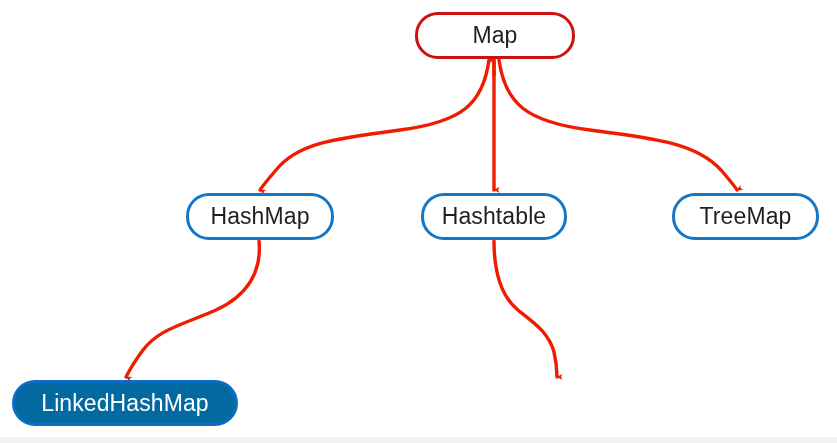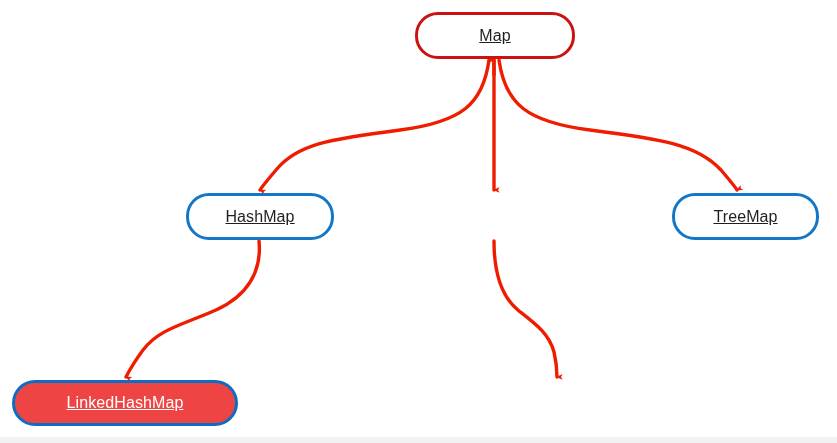--- a/index.html
+++ b/index.html
@@ -41,25 +41,24 @@
     display: flex;
     align-items: center;
     justify-content: center;
     border-style: solid;
     border-width: 3px;
     background: #ffffff;
     white-space: nowrap;
     user-select: none;
   }
   .node-label {
-    font-size: 16px;
+    font-size: 23px;
     line-height: 1;
     letter-spacing: 0.1px;
     color: #1f1f1f;
-    text-decoration: underline;
   }
   .node.filled .node-label {
     color: #ffffff;
   }
   
   #node-map {
     left: 415px; top: 12px; width: 160px; height: 47px;
     border-radius: 23px;
     border-color: #cc1111;
   }
@@ -76,21 +75,21 @@
   }
   #node-treemap {
     left: 672px; top: 193px; width: 147px; height: 47px;
     border-radius: 23px;
     border-color: #1476c6;
   }
   #node-linkedhashmap {
     left: 12px; top: 380px; width: 226px; height: 46px;
     border-radius: 23px;
     border-color: #0b6dc4;
-    background: #ef4444;
+    background: #0369a1;
   }
   #node-properties {
     left: 466px; top: 380px; width: 172px; height: 46px;
     border-radius: 23px;
     border-color: #1476c6;
   }
 </style>
 </head>
 <body>
 
@@ -132,20 +131,23 @@
   </svg>
 
   <div class="node" id="node-map">
     <span class="node-label">Map</span>
   </div>
 
   <div class="node" id="node-hashmap">
     <span class="node-label">HashMap</span>
   </div>
 
+  <div class="node" id="node-hashtable">
+    <span class="node-label">Hashtable</span>
+  </div>
 
   <div class="node" id="node-treemap">
     <span class="node-label">TreeMap</span>
   </div>
 
   <div class="node filled" id="node-linkedhashmap">
     <span class="node-label">LinkedHashMap</span>
   </div>
 
 

